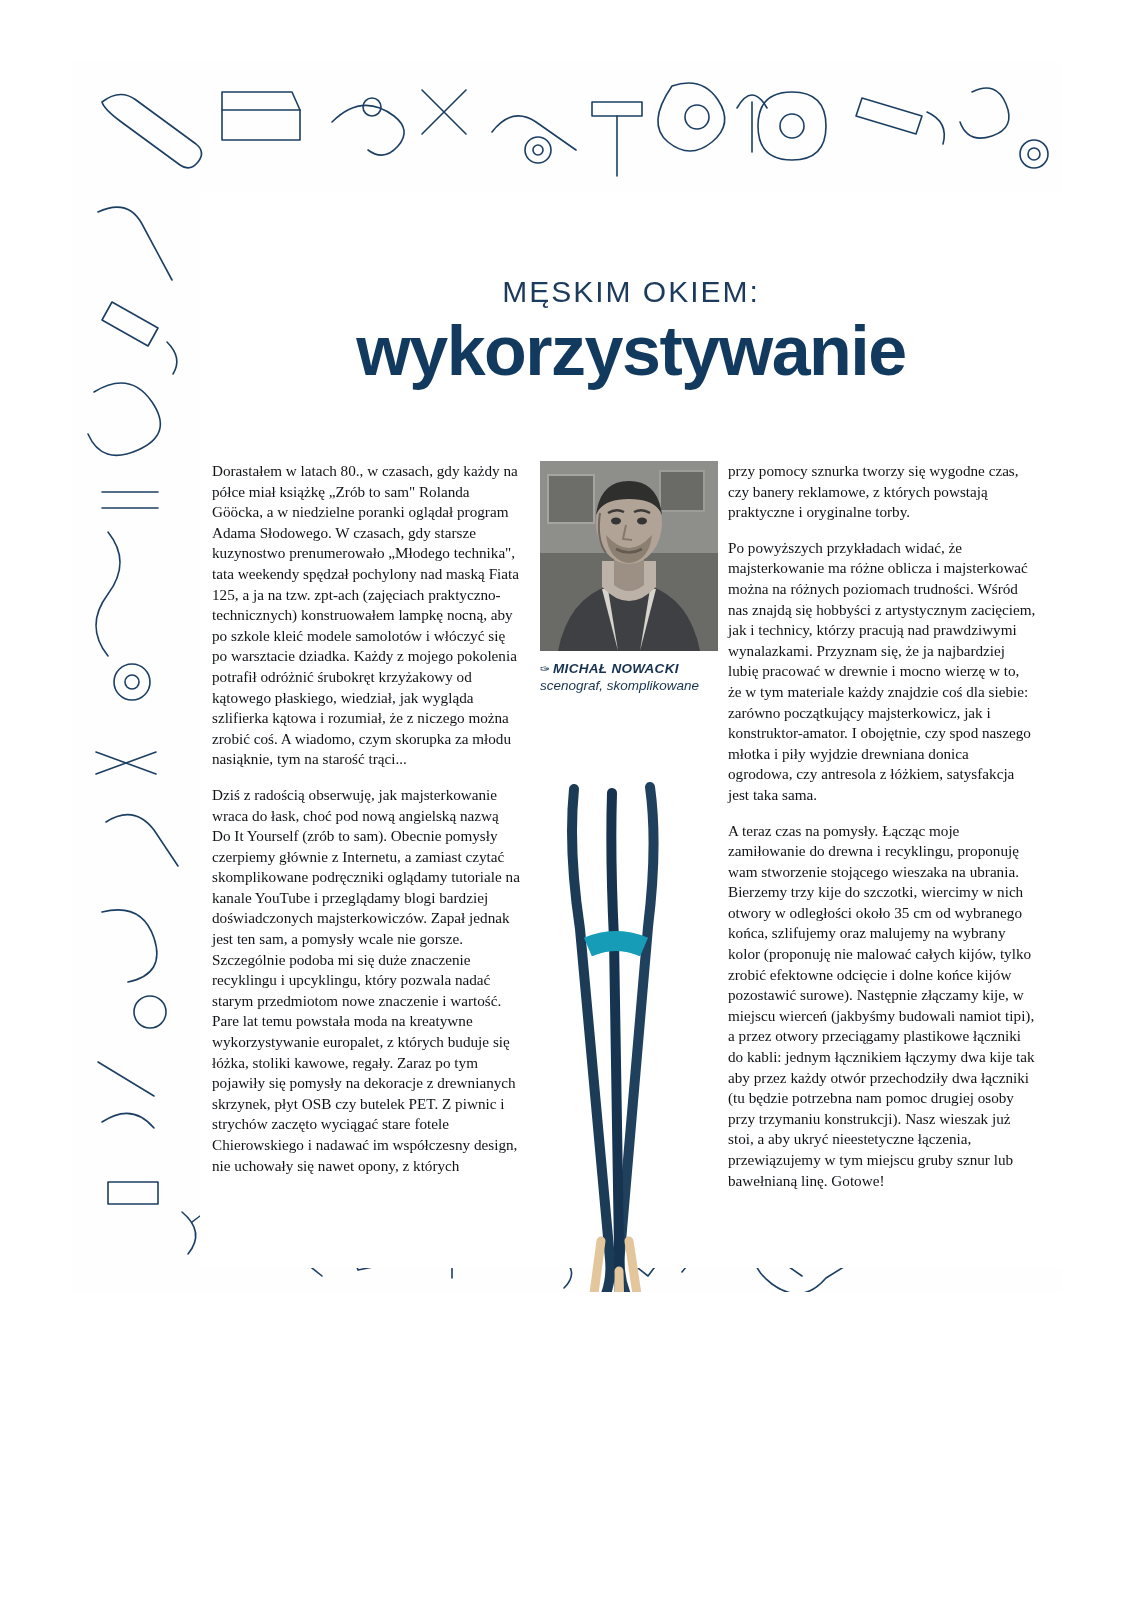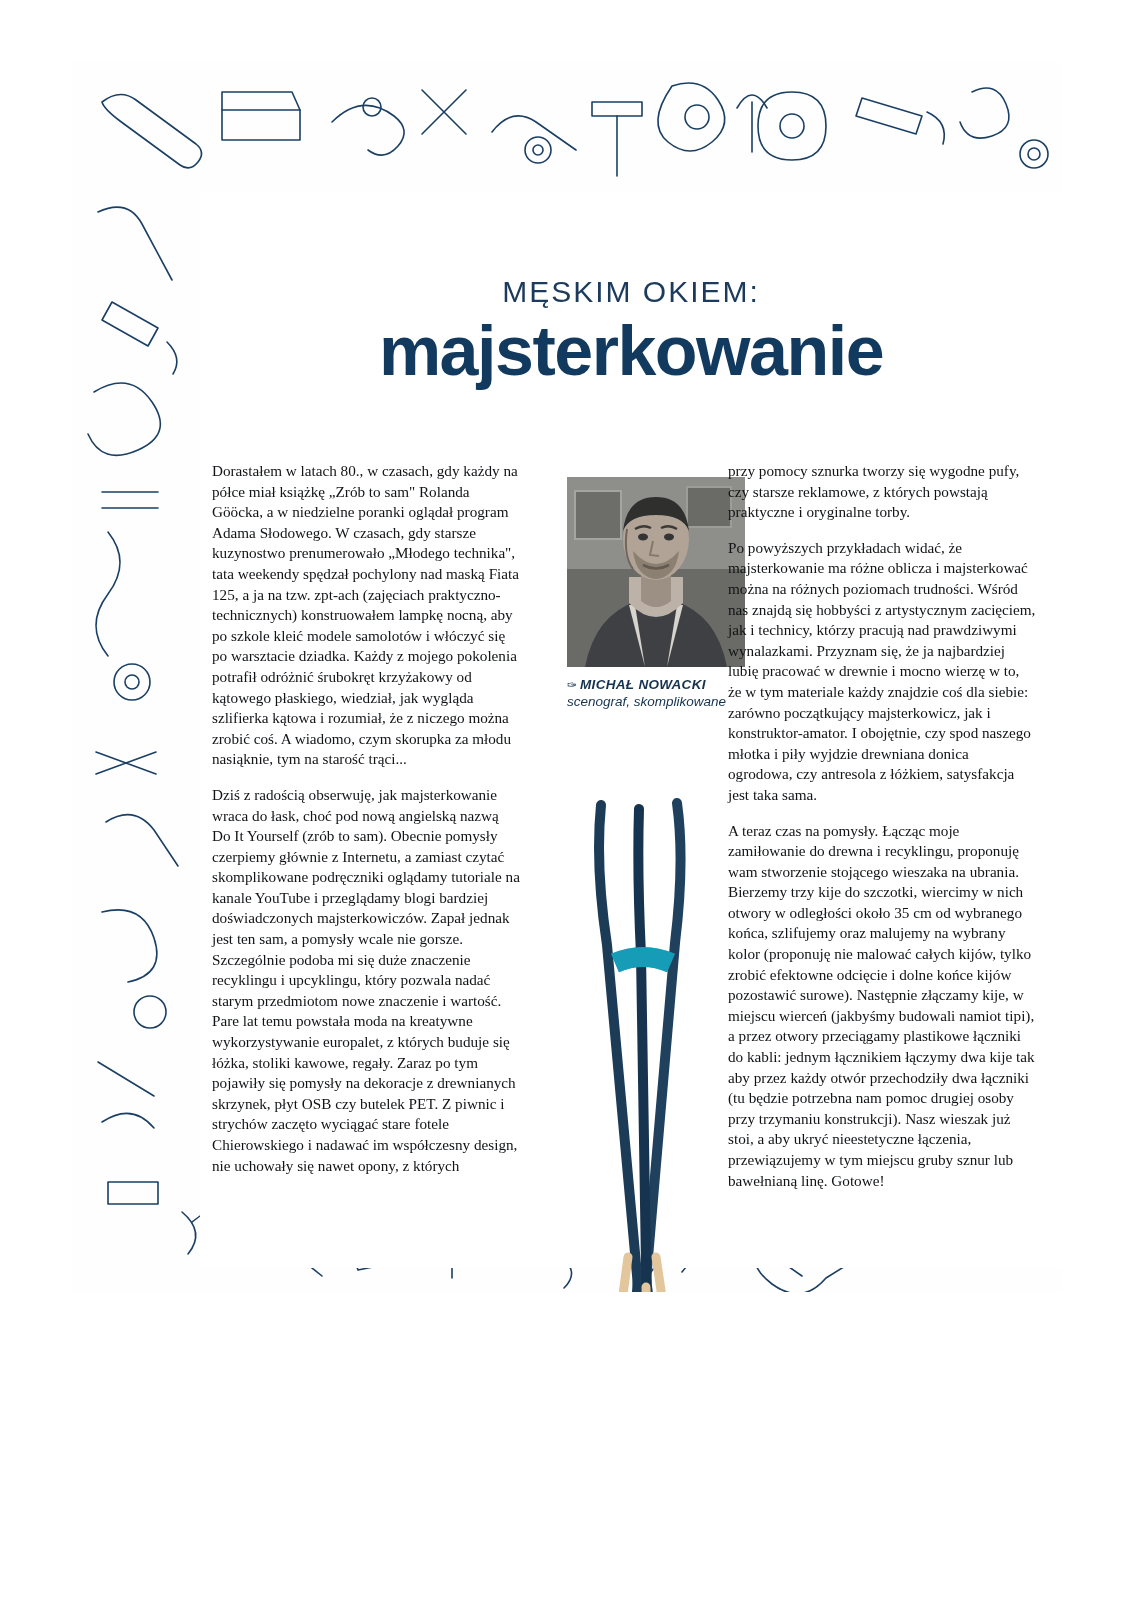--- a/index.html
+++ b/index.html
@@ -95,23 +95,22 @@
   .col p {
     margin: 0 0 15px 0;
   }
   #col-left { left: 12px; }
   #col-right { left: 528px; }
 
   
   #center {
     position: absolute;
     left: 340px;
-    top: 284px;
+    top: 268px;
     width: 180px;
-    margin-left: 27px;
   }
   #portrait {
     width: 178px;
     height: 190px;
     overflow: hidden;
     position: relative;
     background: #6d6d6b;
   }
   #portrait svg { display: block; }
   .caption {
@@ -222,21 +221,21 @@
         <path d="M690 1170 q-20 30 10 52 q30 22 54 -6 l90 -56 q16 -10 4 -24 q-12 -14 -26 -4 l-92 50 q-24 14 -40 -12z"></path>
         <path d="M710 1200 l20 14 M726 1190 l20 14 M742 1180 l20 14 M758 1170 l20 14 M774 1160 l20 14"></path>
         <circle cx="920" cy="1180" r="14"></circle>
         <circle cx="920" cy="1180" r="6"></circle>
       </g>
     </svg>
 
     <div id="article-card">
 
       <div class="kicker">MĘSKIM OKIEM:</div>
-      <div class="headline">majsterkowanie</div>
+      <div class="headline">wykorzystywanie</div>
 
       <div id="center">
 
         <div id="portrait">
           <svg width="178" height="190" viewBox="0 0 178 190" xmlns="http://www.w3.org/2000/svg">
             <rect width="178" height="190" fill="#7c7c79"></rect>
             <rect x="0" y="0" width="178" height="92" fill="#8e8e8a"></rect>
             <rect x="8" y="14" width="46" height="48" fill="#6d6d69" stroke="#a5a5a0" stroke-width="2"></rect>
             <rect x="120" y="10" width="44" height="40" fill="#6a6a66" stroke="#9d9d98" stroke-width="2"></rect>
             <rect x="0" y="92" width="178" height="98" fill="#6a6a66"></rect>
@@ -281,21 +280,21 @@
           <path d="M88 176 q28 -12 56 0" fill="none" stroke="#159ab6" stroke-width="20" stroke-linecap="butt" opacity="0.6"></path>
         </svg>
       </div>
 
       <div id="columns">
         <div class="col" id="col-left">
           <p>Dorastałem w latach 80., w czasach, gdy każdy na półce miał książkę „Zrób to sam" Rolanda Gööcka, a w niedzielne poranki oglądał program Adama Słodowego. W czasach, gdy starsze kuzynostwo prenumerowało „Młodego technika", tata weekendy spędzał pochylony nad maską Fiata 125, a ja na tzw. zpt-ach (zajęciach praktyczno-technicznych) konstruowałem lampkę nocną, aby po szkole kleić modele samolotów i włóczyć się po warsztacie dziadka. Każdy z mojego pokolenia potrafił odróżnić śrubokręt krzyżakowy od kątowego płaskiego, wiedział, jak wygląda szlifierka kątowa i rozumiał, że z niczego można zrobić coś. A wiadomo, czym skorupka za młodu nasiąknie, tym na starość trąci...</p>
           <p>Dziś z radością obserwuję, jak majsterkowanie wraca do łask, choć pod nową angielską nazwą Do It Yourself (zrób to sam). Obecnie pomysły czerpiemy głównie z Internetu, a zamiast czytać skomplikowane podręczniki oglądamy tutoriale na kanale YouTube i przeglądamy blogi bardziej doświadczonych majsterkowiczów. Zapał jednak jest ten sam, a pomysły wcale nie gorsze. Szczególnie podoba mi się duże znaczenie recyklingu i upcyklingu, który pozwala nadać starym przedmiotom nowe znaczenie i wartość. Pare lat temu powstała moda na kreatywne wykorzystywanie europalet, z których buduje się łóżka, stoliki kawowe, regały. Zaraz po tym pojawiły się pomysły na dekoracje z drewnianych skrzynek, płyt OSB czy butelek PET. Z piwnic i strychów zaczęto wyciągać stare fotele Chierowskiego i nadawać im współczesny design, nie uchowały się nawet opony, z których</p>
         </div>
         <div class="col" id="col-right">
-          <p>przy pomocy sznurka tworzy się wygodne pufy, czy starsze reklamowe, z których powstają praktyczne i oryginalne torby.</p>
+          <p>przy pomocy sznurka tworzy się wygodne czas, czy banery reklamowe, z których powstają praktyczne i oryginalne torby.</p>
           <p>Po powyższych przykładach widać, że majsterkowanie ma różne oblicza i majsterkować można na różnych poziomach trudności. Wśród nas znajdą się hobbyści z artystycznym zacięciem, jak i technicy, którzy pracują nad prawdziwymi wynalazkami. Przyznam się, że ja najbardziej lubię pracować w drewnie i mocno wierzę w to, że w tym materiale każdy znajdzie coś dla siebie: zarówno początkujący majsterkowicz, jak i konstruktor-amator. I obojętnie, czy spod naszego młotka i piły wyjdzie drewniana donica ogrodowa, czy antresola z łóżkiem, satysfakcja jest taka sama.</p>
           <p>A teraz czas na pomysły. Łącząc moje zamiłowanie do drewna i recyklingu, proponuję wam stworzenie stojącego wieszaka na ubrania. Bierzemy trzy kije do szczotki, wiercimy w nich otwory w odległości około 35 cm od wybranego końca, szlifujemy oraz malujemy na wybrany kolor (proponuję nie malować całych kijów, tylko zrobić efektowne odcięcie i dolne końce kijów pozostawić surowe). Następnie złączamy kije, w miejscu wierceń (jakbyśmy budowali namiot tipi), a przez otwory przeciągamy plastikowe łączniki do kabli: jednym łącznikiem łączymy dwa kije tak aby przez każdy otwór przechodziły dwa łączniki (tu będzie potrzebna nam pomoc drugiej osoby przy trzymaniu konstrukcji). Nasz wieszak już stoi, a aby ukryć nieestetyczne łączenia, przewiązujemy w tym miejscu gruby sznur lub bawełnianą linę. Gotowe!</p>
         </div>
       </div>
     </div>
 
   </div>
 </div>
 
 </body></html>

